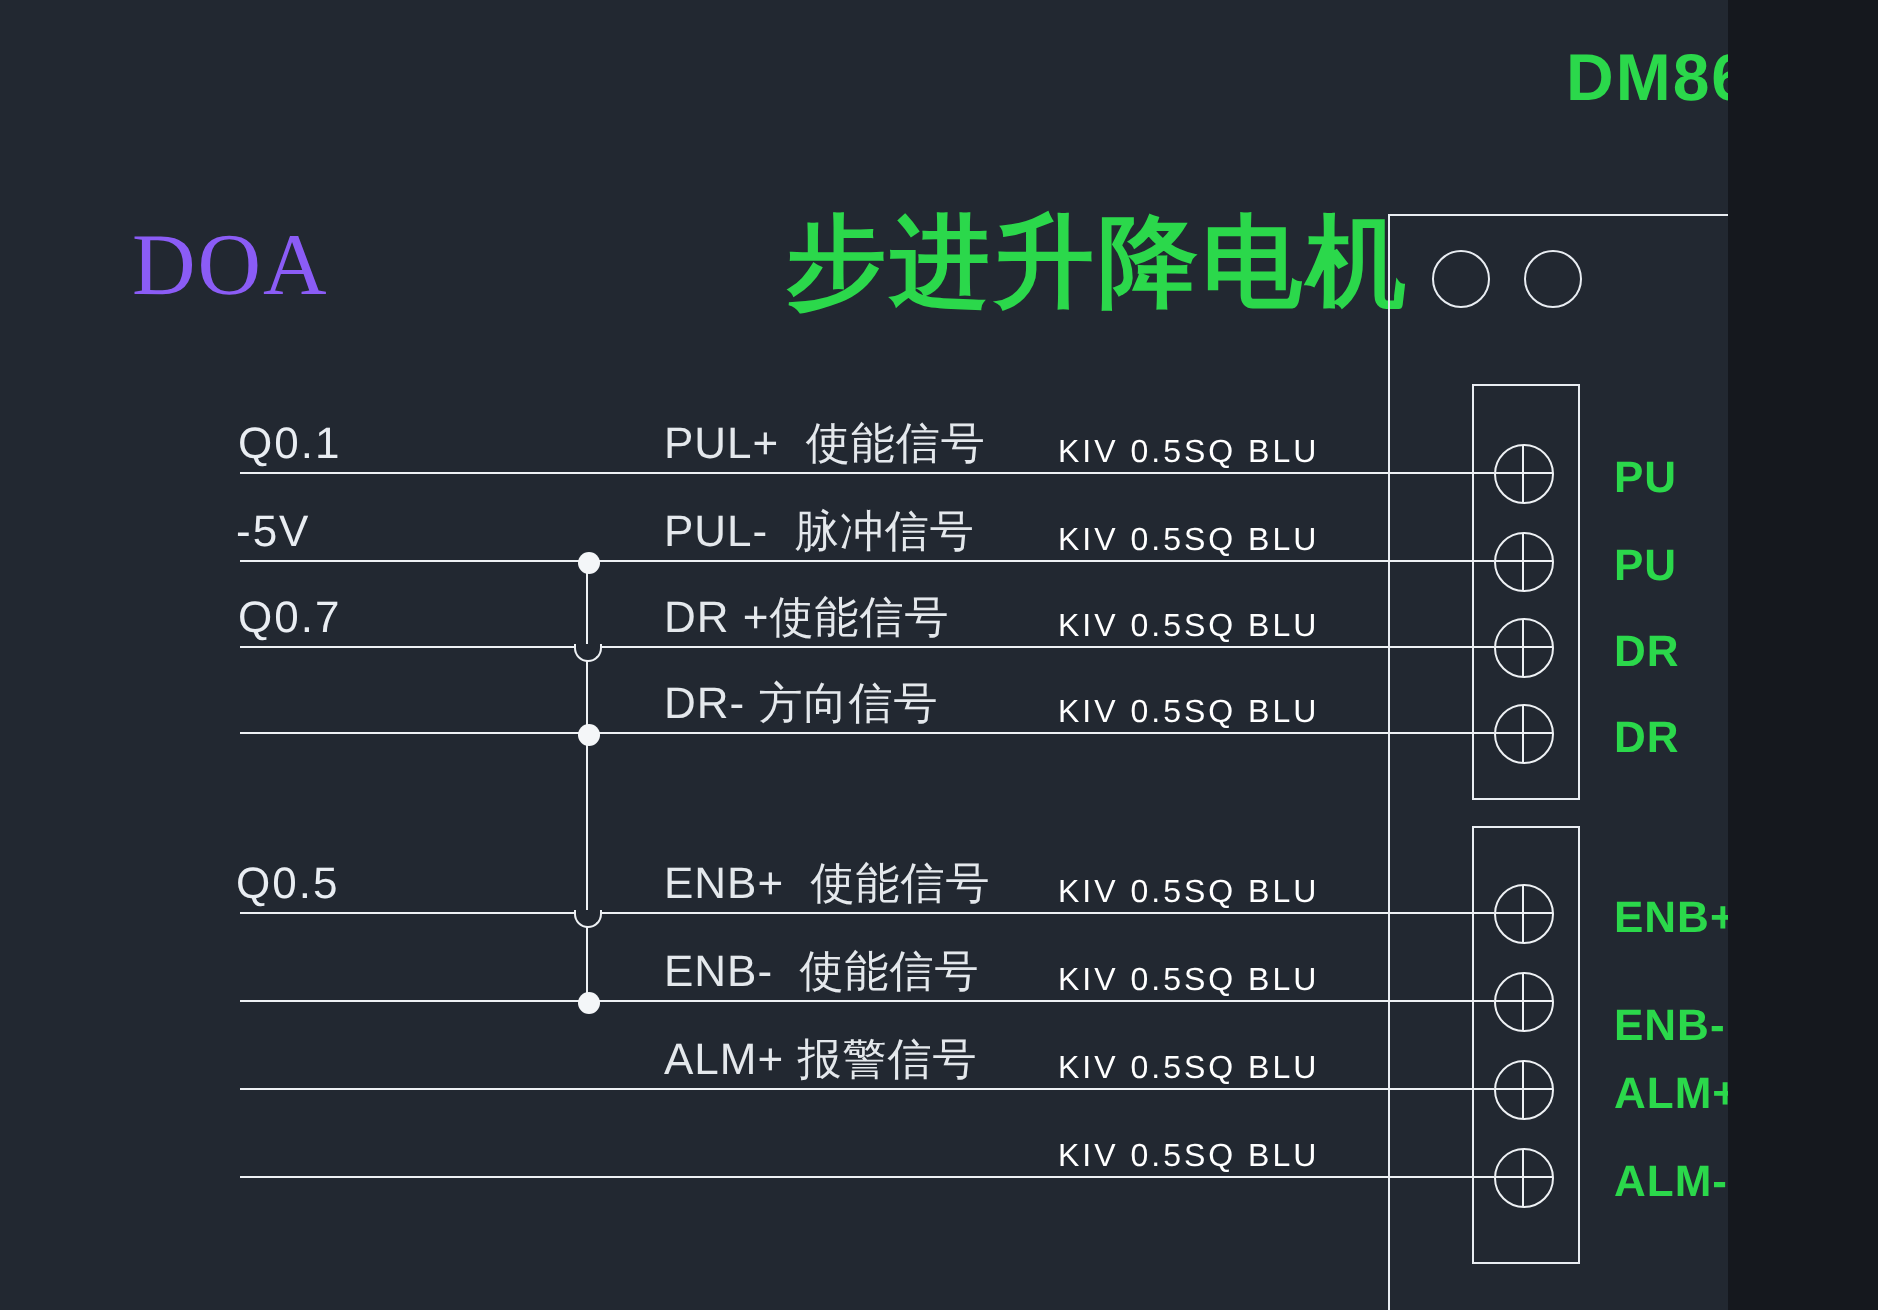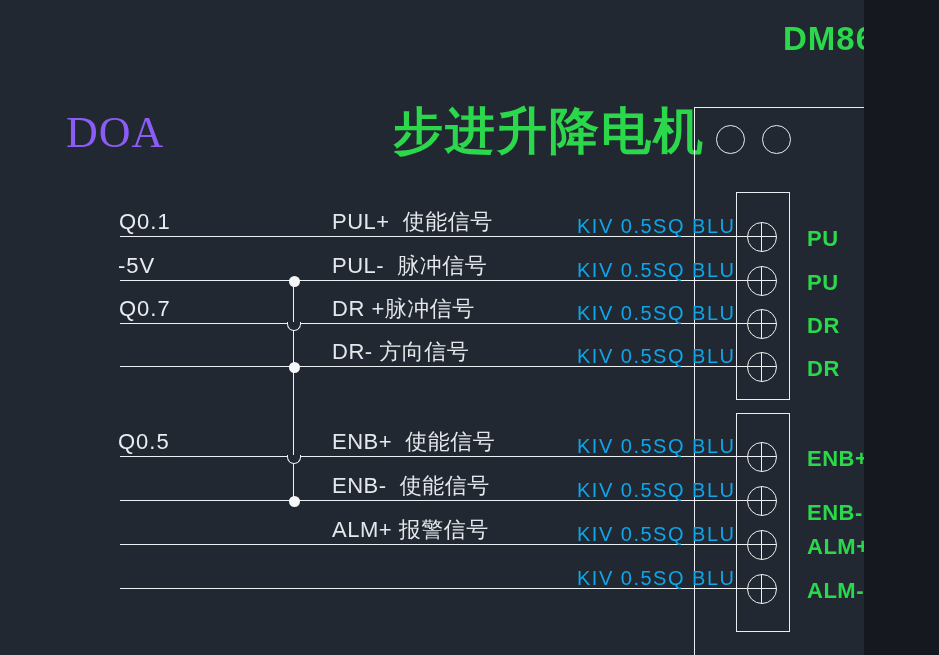--- a/index.html
+++ b/index.html
@@ -19,21 +19,21 @@
   .title{
     color:#2bd84b; font-size:50px; font-weight:bold; line-height:46px; letter-spacing:2px;
   }
   .plc{
     color:#e9edf2; font-size:22px; line-height:24px; letter-spacing:1px; z-index:4;
   }
   .sig{
     color:#e4e8ec; font-size:22px; line-height:24px; letter-spacing:0.5px; z-index:4; white-space:pre;
   }
   .kiv{
-    color:#0ea5e9; font-size:20px; line-height:17px; letter-spacing:1.5px; z-index:4; white-space:pre;margin-left:48px;
+    color:#ffffff; font-size:16px; line-height:17px; letter-spacing:1.5px; z-index:4; white-space:pre;
   }
   .tlabel{
     color:#2bd84b; font-size:22px; font-weight:bold; line-height:28px; letter-spacing:0.5px; z-index:4;
   }
   
   .wire{ left:120px; width:627px; height:0; border-top:1.5px solid #eef1f4; z-index:1; }
   .bus-v{ left:293px; top:281px; width:0; height:220px; border-left:1.5px solid #eef1f4; z-index:1; }
   .dot{ width:11px; height:11px; border-radius:50%; background:#f4f6f8; z-index:3; }
   .hop{
     left:287px; width:14px; height:9px; background:#222831; z-index:2;
@@ -86,21 +86,21 @@
 
   <div class="abs wire" style="top:280px;"></div>
   <span class="abs plc" style="left:118px; top:254px;">-5V</span>
   <span class="abs sig" style="left:332px; top:254px;">PUL-  脉冲信号</span>
   <span class="abs kiv" style="left:529px; top:262px;">KIV 0.5SQ BLU</span>
   <div class="abs term" style="top:266px;"></div>
   <span class="abs tlabel" style="left:807px; top:269px;">PU</span>
 
   <div class="abs wire" style="top:323px;"></div>
   <span class="abs plc" style="left:119px; top:297px;">Q0.7</span>
-  <span class="abs sig" style="left:332px; top:297px;">DR +脉冲信号</span>
+  <span class="abs sig" style="left:332px; top:297px;">DR +使能信号</span>
   <span class="abs kiv" style="left:529px; top:305px;">KIV 0.5SQ BLU</span>
   <div class="abs term" style="top:309px;"></div>
   <span class="abs tlabel" style="left:807px; top:312px;">DR</span>
 
   <div class="abs wire" style="top:366px;"></div>
   <span class="abs sig" style="left:332px; top:340px;">DR- 方向信号</span>
   <span class="abs kiv" style="left:529px; top:348px;">KIV 0.5SQ BLU</span>
   <div class="abs term" style="top:352px;"></div>
   <span class="abs tlabel" style="left:807px; top:355px;">DR</span>
 

